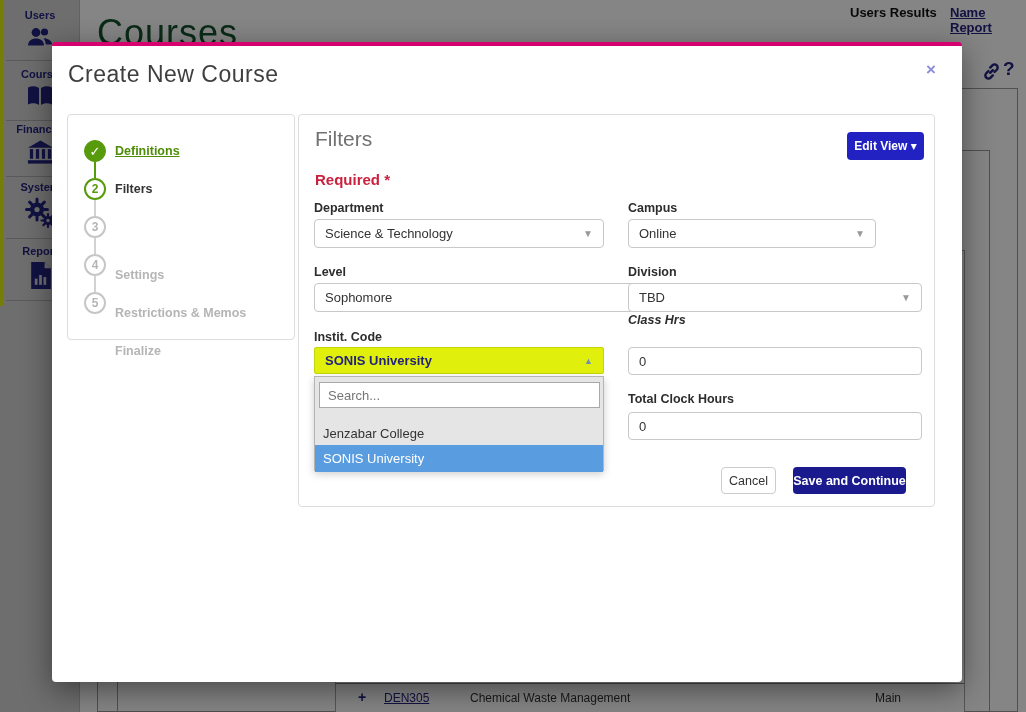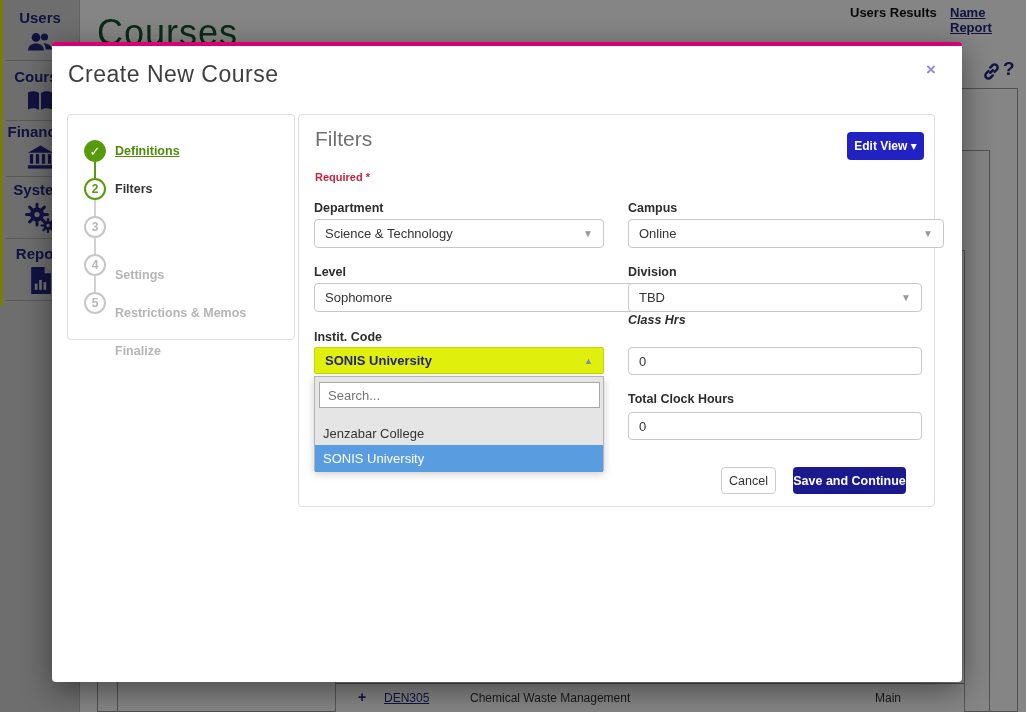--- a/index.html
+++ b/index.html
@@ -6,21 +6,21 @@
   html,body { background:#222; }
   .screen {
     position:relative; width:1026px; height:712px; overflow:hidden;
     background:#fff; font-family:"Liberation Sans","DejaVu Sans",sans-serif;
   }
   
   .bg { position:absolute; inset:0; }
   .sidebar { position:absolute; left:0; top:0; width:80px; height:712px; background:#d4d4d4; border-right:1px solid #bdbdbd; }
   .accent-strip { position:absolute; left:0; top:0; width:3px; height:306px; background:#dff00b; }
   .nav-item { position:absolute; left:0; width:80px; text-align:center; }
-  .nav-label { font-size:15px; font-weight:bold; color:#232381; }
+  .nav-label { font-size:11px; font-weight:bold; color:#232381; }
   .nav-icon { display:inline-block; margin-top:4px; }
   .nav-div { position:absolute; left:6px; width:64px; height:1px; background:#ababab; }
   .page-title { position:absolute; left:97px; top:12px; font-size:36px; font-weight:300; letter-spacing:1px; color:#14532d; }
   .topbar-results { position:absolute; left:850px; top:5px; font-size:13px; font-weight:bold; color:#111; }
   .topbar-name { position:absolute; left:950px; top:5px; font-size:13px; font-weight:bold; color:#232381; text-decoration:underline; cursor:pointer; }
   .link-ic { position:absolute; left:981px; top:61px; }
   .help-ic { position:absolute; left:1003px; top:58px; font-size:19px; font-weight:bold; color:#232381; cursor:pointer; }
   .panelA { position:absolute; left:97px; top:88px; width:921px; height:624px; background:#fff; border:1px solid #9a9a9a; }
   .panelB { position:absolute; left:117px; top:150px; width:873px; height:562px; border:1px solid #9a9a9a; }
   .panelC { position:absolute; left:335px; top:250px; width:630px; height:462px; border:1px solid #a5a5a5; background:#fff; }
@@ -52,21 +52,21 @@
   .step-label.complete { color:#4f8c08; text-decoration:underline; cursor:pointer; }
   .step-label.active { color:#333; }
   .step-label.pending { color:#b5b5b5;margin-top:48px; }
   .connector { position:absolute; left:26px; width:2px; height:16px; }
   .connector.green { background:#579b0c; }
   .connector.gray { background:#d2d2d2; }
   
   .filters-heading { position:absolute; left:16px; top:12px; font-size:21px; font-weight:300; color:#717171; }
   .edit-view-btn { position:absolute; left:548px; top:17px; width:77px; height:28px; background:#2222c2; border:none;
     border-radius:4px; color:#fff; font-size:12px; font-weight:bold; cursor:pointer; font-family:inherit; }
-  .required-note { position:absolute; left:16px; top:56px; font-size:11px; font-weight:bold; color:#c9223e; }
+  .required-note { position:absolute; left:16px; top:56px; font-size:15px; font-weight:bold; color:#c9223e; }
   .f-label { position:absolute; font-size:12.5px; font-weight:bold; color:#2d2d2d; }
   .sel { position:absolute; height:29px; background:#fff; border:1px solid #c8c8c8; border-radius:4px;
     font-size:13px; color:#333; line-height:27px; padding-left:10px; cursor:pointer; }
   .sel .caret { position:absolute; right:10px; top:0; color:#999; font-size:10px; }
   .inp { position:absolute; height:28px; background:#fff; border:1px solid #c8c8c8; border-radius:4px;
     font-size:13px; color:#333; padding-left:10px; font-family:inherit; }
   .sel-yellow { position:absolute; height:27px; background:#e0f00c; border:1px solid #c6d40a; border-radius:2px;
     font-size:13px; font-weight:bold; color:#23237e; line-height:25px; padding-left:10px; cursor:pointer; }
   .sel-yellow .caret { position:absolute; right:10px; top:1px; color:#6f8fbb; font-size:9px; }
   .dropdown { position:absolute; left:15px; top:261px; width:290px; height:95px; background:#e5e5e5;
@@ -229,21 +229,21 @@
       <div class="filters-heading">Filters</div>
       <button class="edit-view-btn">Edit View ▾</button>
       <div class="required-note">Required *</div>
 
       <div class="f-label" style="left:15px; top:86px;">Department</div>
       <div class="sel" style="left:15px; top:104px; width:290px;">
         <span>Science &amp; Technology</span>
         <span class="caret">▼</span>
       </div>
       <div class="f-label" style="left:329px; top:86px;">Campus</div>
-      <div class="sel" style="left:329px; top:104px; width:316px;">
+      <div class="sel" style="left:329px; top:104px; width:248px;">
         <span>Online</span>
         <span class="caret">▼</span>
       </div>
 
       <div class="f-label" style="left:15px; top:150px;">Level</div>
       <div class="sel" style="left:15px; top:168px; width:346px;">
         <span>Sophomore</span>
         <span class="caret">▼</span>
       </div>
       <div class="f-label" style="left:329px; top:150px;">Division</div>

